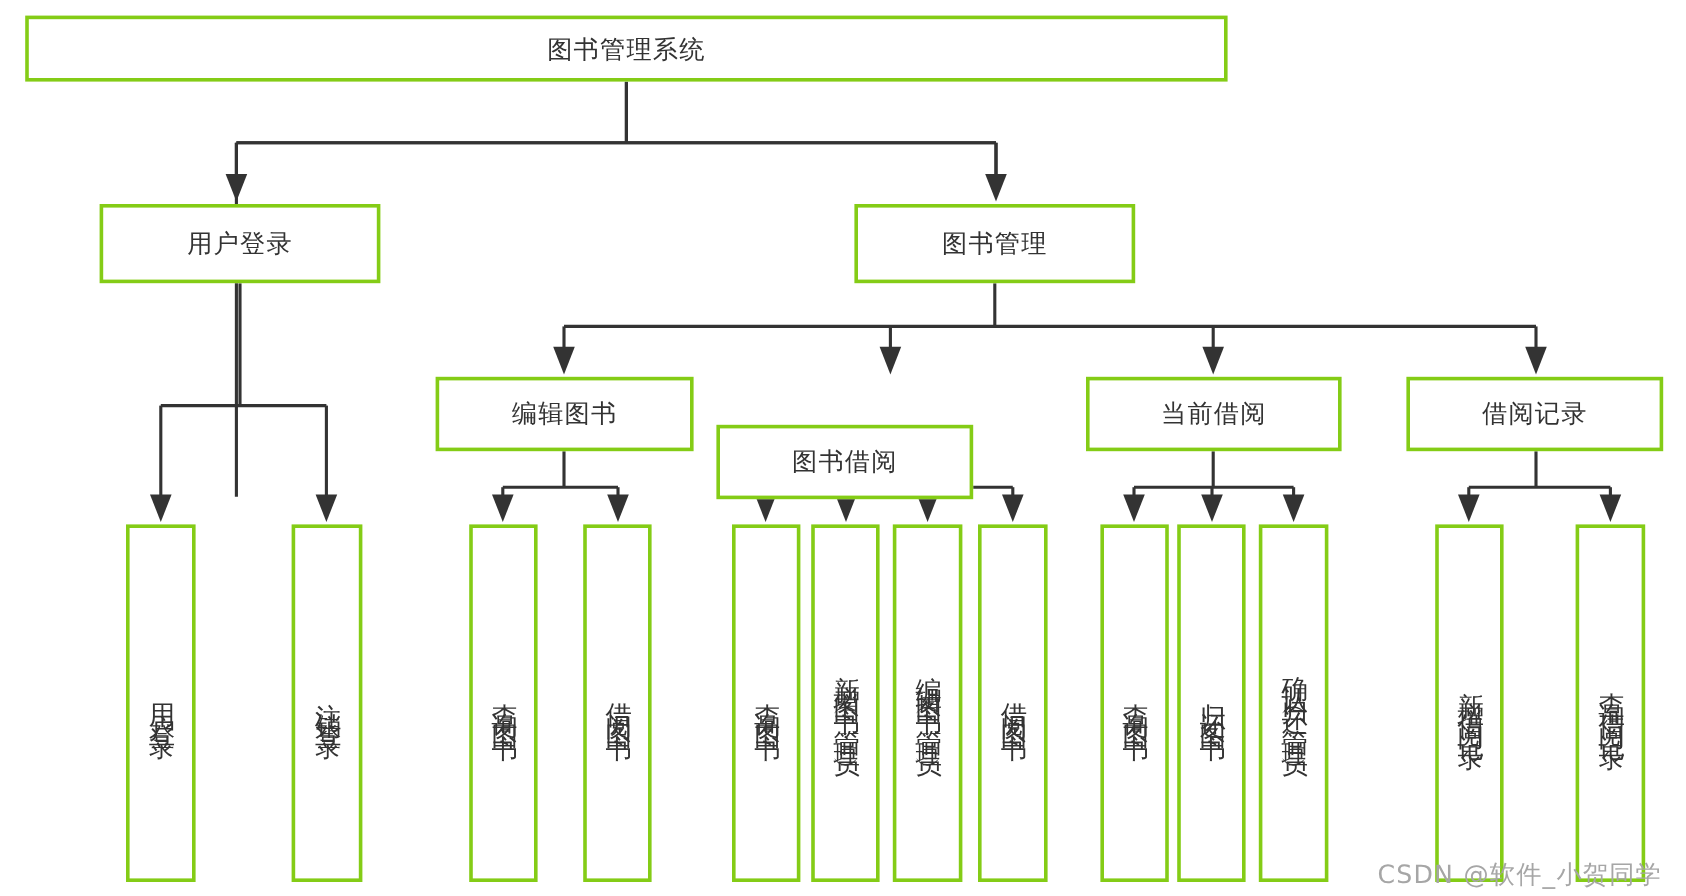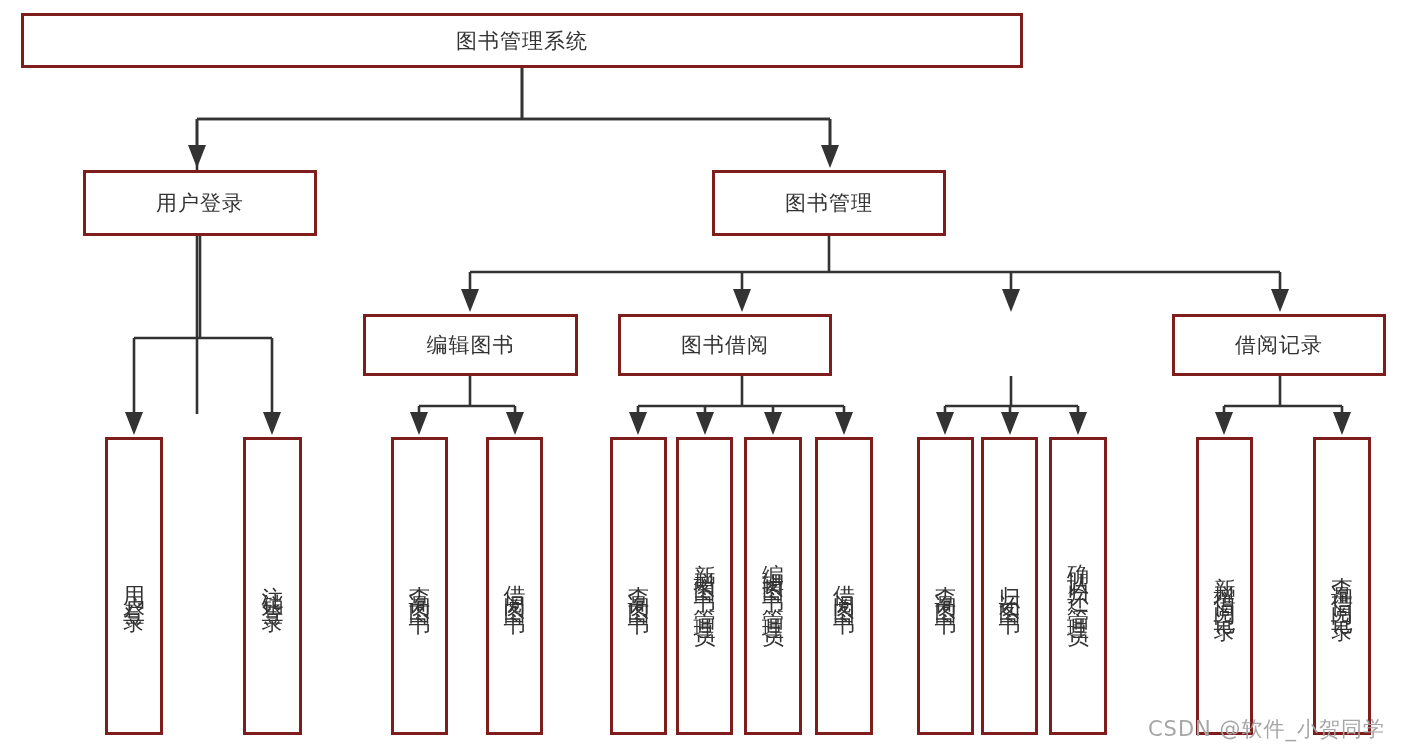--- a/index.html
+++ b/index.html
@@ -12,21 +12,21 @@
     overflow: hidden;
   }
   svg.connectors {
     position: absolute;
     left: 0; top: 0;
     width: 1405px; height: 747px;
   }
   .node {
     position: absolute;
     background: #ffffff;
-    border: 3px solid #7f1d1d;
+    border: 3px solid #84cc16;
     box-sizing: border-box;
     display: flex;
     align-items: center;
     justify-content: center;
     color: #333333;
   }
   .hlabel {
     font-size: 21px;
     letter-spacing: 1px;
     white-space: nowrap;
@@ -141,22 +141,25 @@
   <div class="node lvl2" style="left:83px; width:234px;">
     <span class="hlabel">用户登录</span>
   </div>
   <div class="node lvl2" style="left:712px; width:234px;">
     <span class="hlabel">图书管理</span>
   </div>
 
   <div class="node lvl3" style="left:363px; width:215px;">
     <span class="hlabel">编辑图书</span>
   </div>
-  <div class="node lvl3" style="left:618px; width:214px;">
+  <div class="node lvl3" style="left:597px; width:214px;margin-top:40px;">
     <span class="hlabel">图书借阅</span>
+  </div>
+  <div class="node lvl3" style="left:905px; width:213px;">
+    <span class="hlabel">当前借阅</span>
   </div>
   <div class="node lvl3" style="left:1172px; width:214px;">
     <span class="hlabel">借阅记录</span>
   </div>
 
   <div class="node leaf" style="left:105px; width:58px;">
     <span class="vlabel">用户登录</span>
   </div>
   <div class="node leaf" style="left:243px; width:59px;">
     <span class="vlabel">注销登录</span>

